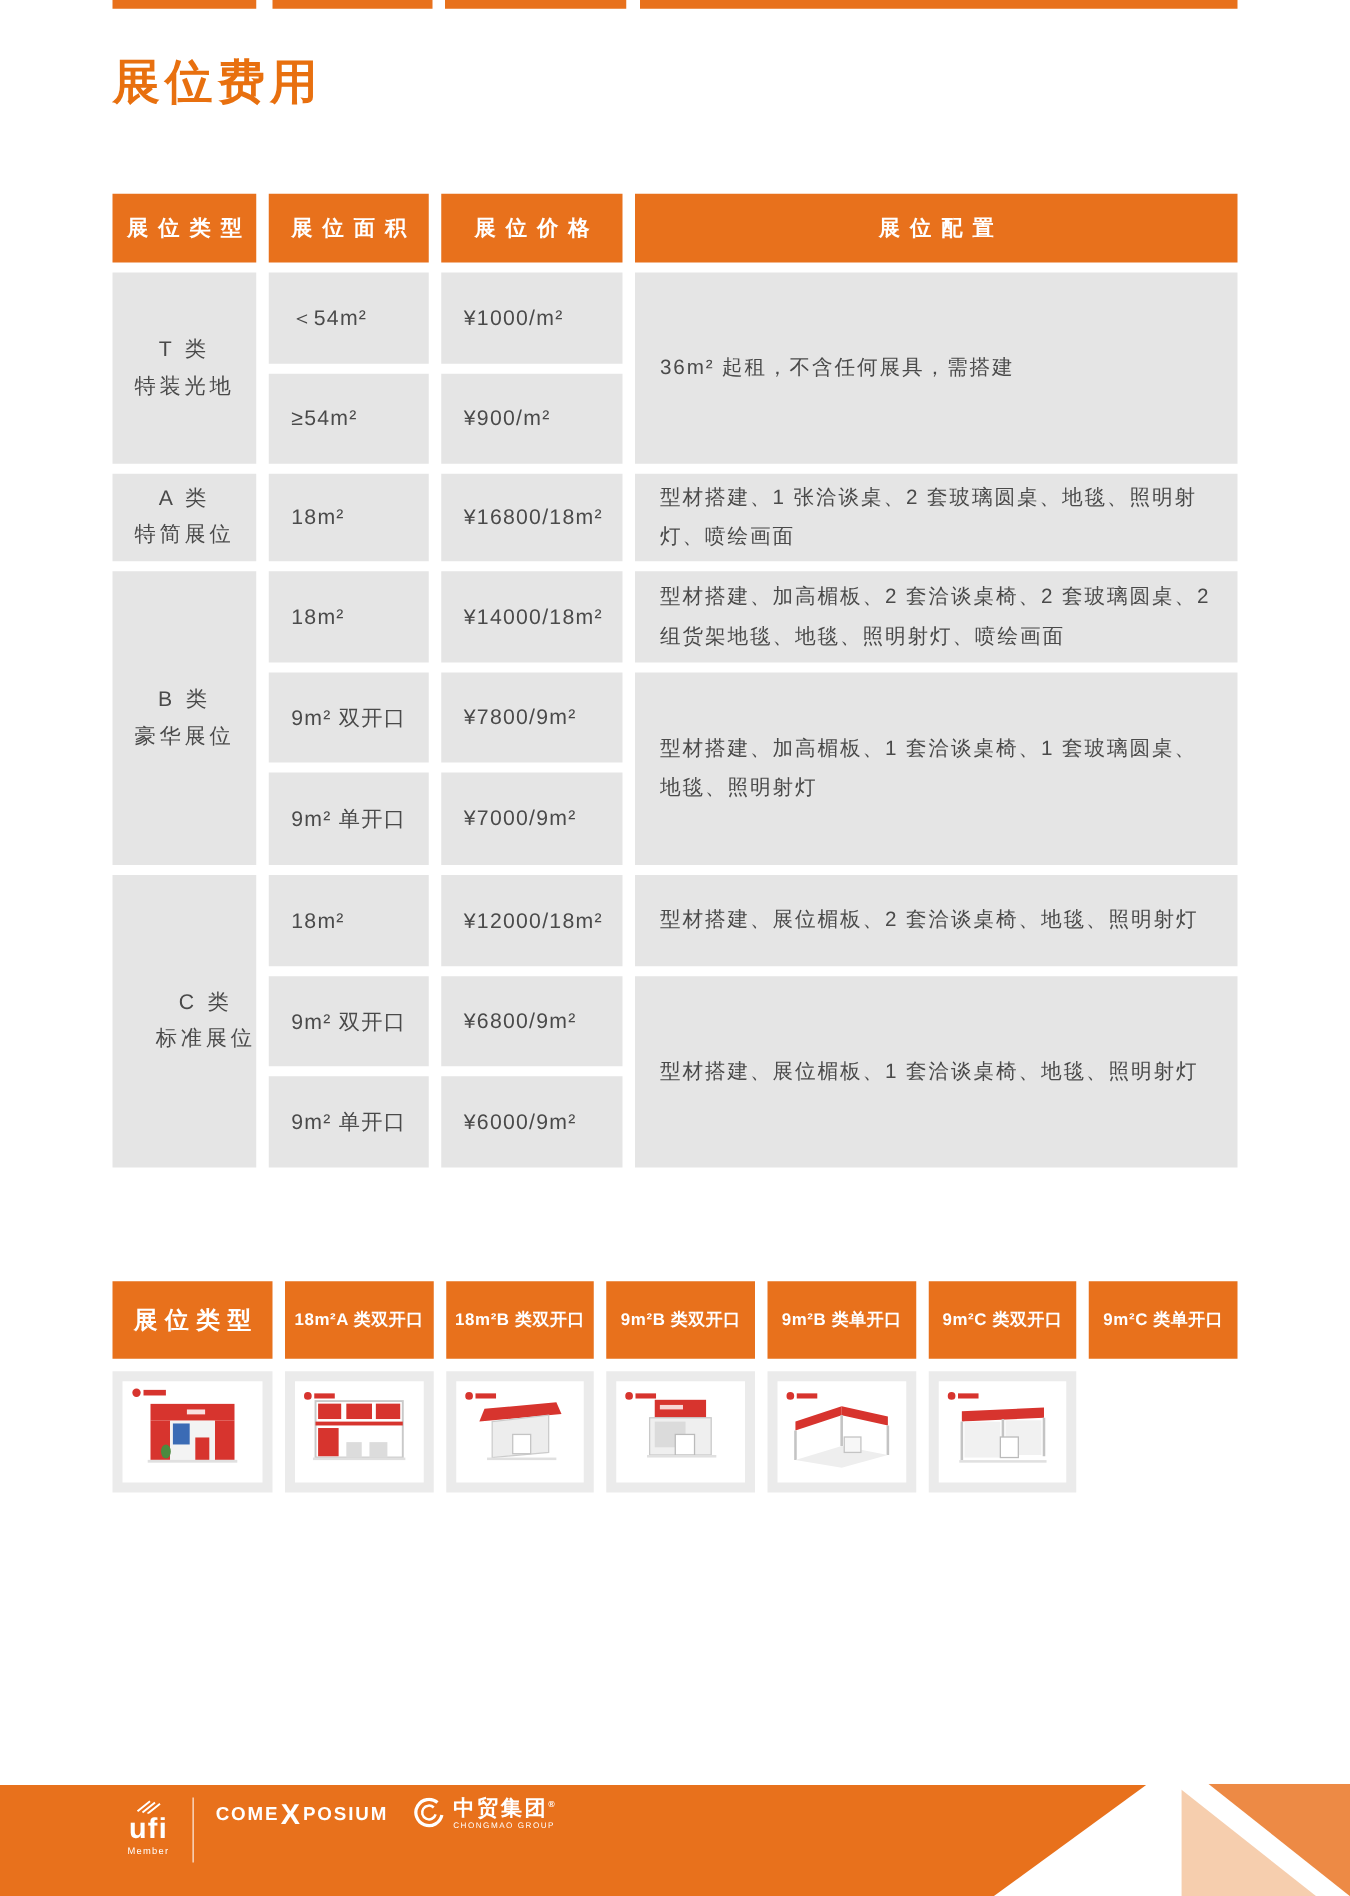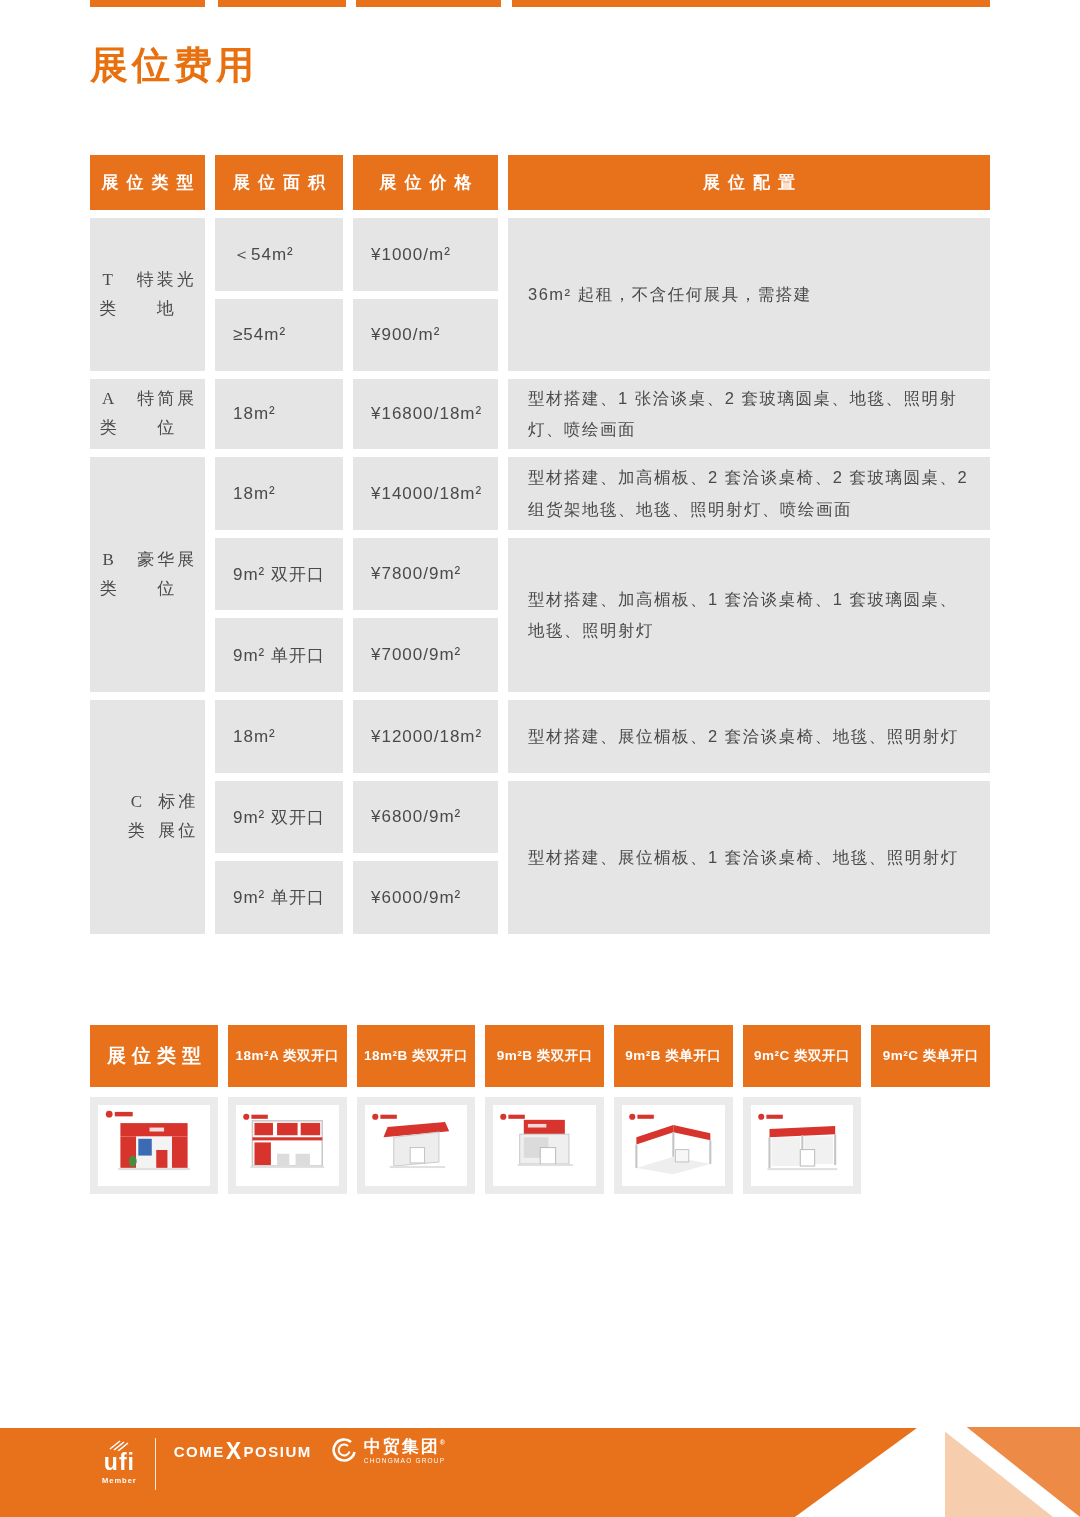--- a/index.html
+++ b/index.html
@@ -17,22 +17,22 @@
                 color:#E8700F; letter-spacing:4px; }
 
   
   .fee-table { position:absolute; left:90px; top:155px; width:900px; display:grid;
                grid-template-columns:115px 128px 145px auto;
                grid-template-rows:55px 73px 72px 70px 73px 72px 74px 73px 72px 73px;
                column-gap:10px; row-gap:8px; }
   .fh { background:#E8711C; color:#ffffff; font-weight:bold; font-size:17px;
         letter-spacing:8px; text-indent:8px; display:flex; align-items:center; justify-content:center; }
   .cell { background:#E5E5E5; color:#4A4A4A; font-size:17px; display:flex; align-items:center; }
-  .type-cell { flex-direction:row; justify-content:center; text-align:center;
-               letter-spacing:3px; line-height:1.7;font-family:Liberation Serif, serif; }
+  .type-cell { flex-direction:column; justify-content:center; text-align:center;
+               letter-spacing:3px; line-height:1.7; }
   .val-cell { padding-left:18px; letter-spacing:1px; }
   .config-cell { padding:10px 20px; line-height:1.9; letter-spacing:1.5px; font-size:16.5px; }
 
   
   .type-table { position:absolute; left:90px; top:1025px; width:900px; display:grid;
                 grid-template-columns:128px repeat(6, 1fr);
                 grid-template-rows:62px 97px; gap:10px; }
   .th-main { background:#E8711C; color:#fff; font-weight:bold; font-size:19px; letter-spacing:6px;
              text-indent:6px; display:flex; align-items:center; justify-content:center; }
   .th { background:#E8711C; color:#fff; font-weight:bold; font-size:13.5px; letter-spacing:0.5px;
@@ -43,21 +43,21 @@
   .photo { background:#ffffff; flex:1; display:flex; align-items:center; justify-content:center; }
   .photo svg { width:100%; height:100%; }
 
   
   .footer-band { position:absolute; left:0; top:1428px; width:1080px; height:89px; background:#E8711C;
                  clip-path:polygon(0 0, 84.9% 0, 73.6% 100%, 0 100%); }
   .footer-logos { position:absolute; left:102px; top:10px; height:68px; display:flex;
                   align-items:flex-start; gap:18px; color:#ffffff; }
   .ufi-block { display:flex; flex-direction:column; align-items:center; line-height:1; }
   .ufi-word { font-size:23px; font-weight:bold; letter-spacing:1px; }
-  .ufi-member { font-size:7.5px; letter-spacing:1px; margin-top:3px;font-weight:bold; }
+  .ufi-member { font-size:7.5px; letter-spacing:1px; margin-top:3px; }
   .logo-divider { width:1px; height:52px; background:rgba(255,255,255,0.85); }
   .comex { display:flex; align-items:center; font-weight:bold; letter-spacing:1.5px; font-size:15px; }
   .comex .bigx { font-size:23px; margin:0 1px; }
   .cmg { display:flex; align-items:center; gap:7px; }
   .cmg-text { display:flex; flex-direction:column; line-height:1; }
   .cmg-name { font-size:17px; font-weight:bold; letter-spacing:2px; }
   .cmg-name sup { font-size:7px; }
   .cmg-sub { font-size:6.5px; letter-spacing:1.2px; margin-top:3px; }
 
   .corner { position:absolute; right:0; bottom:0; width:135px; height:90px; }

